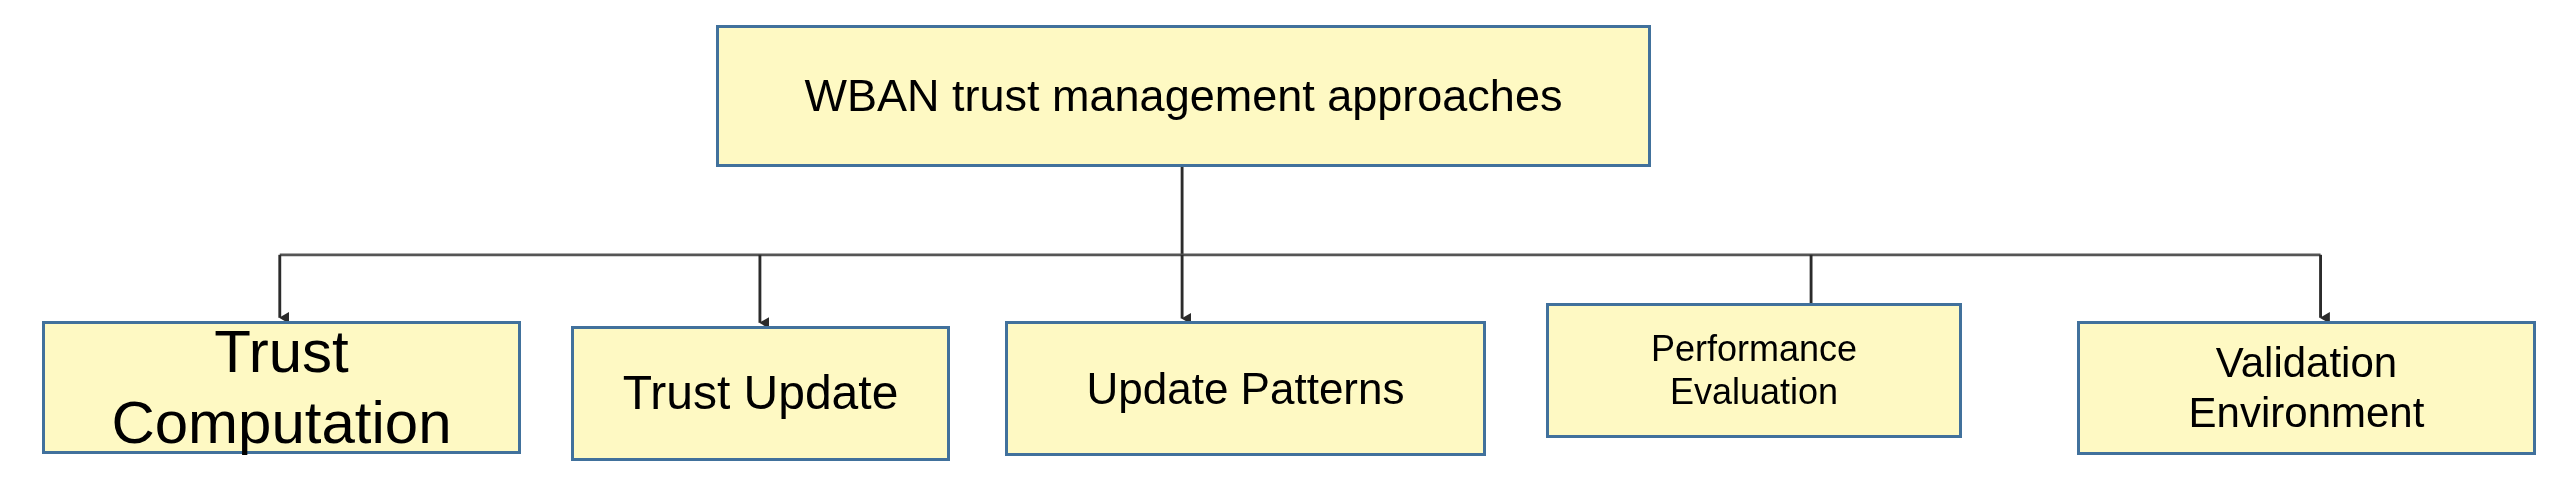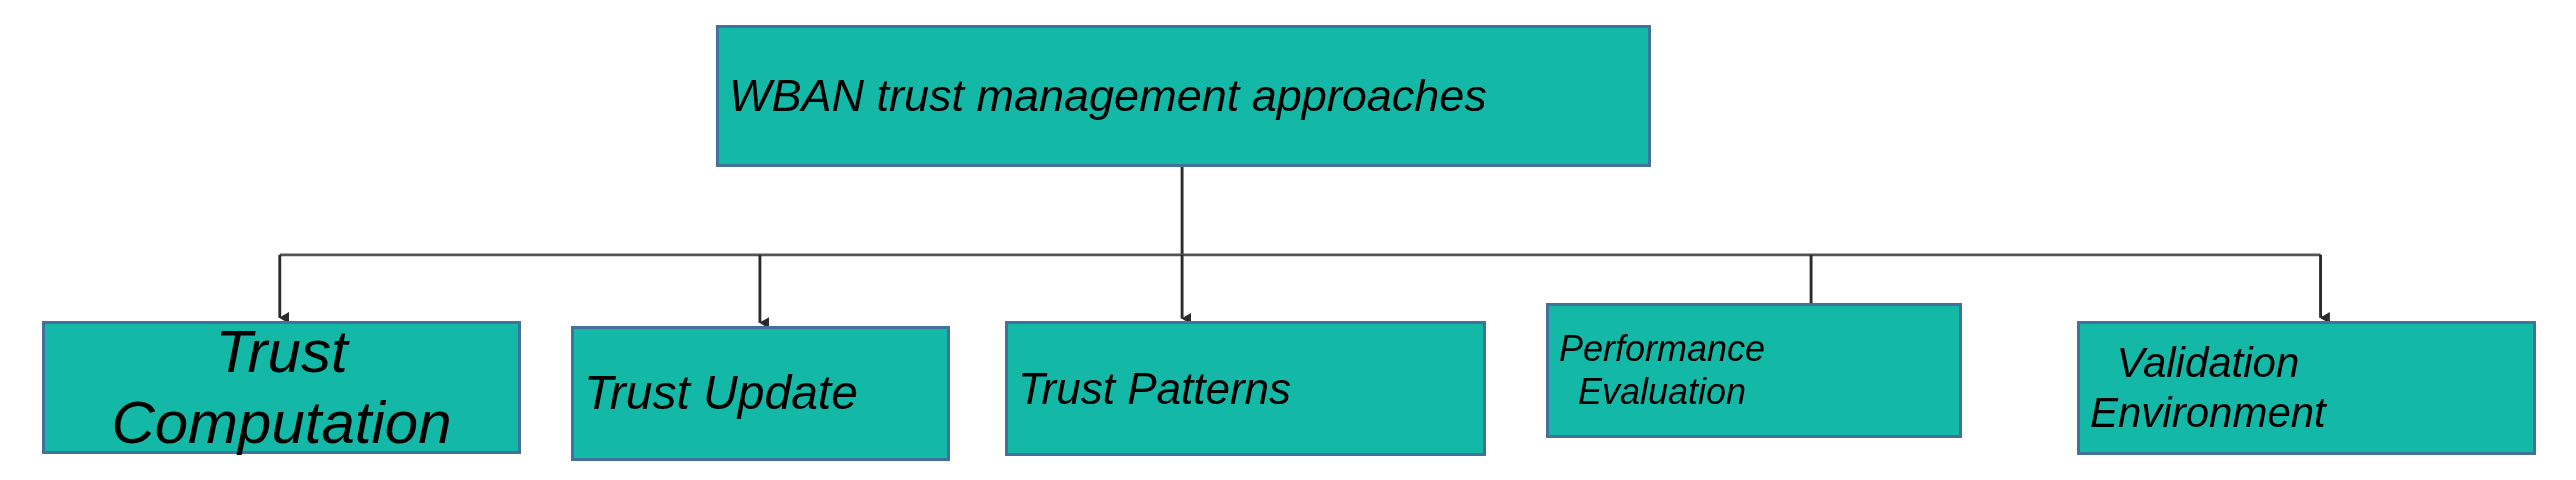--- a/index.html
+++ b/index.html
@@ -22,29 +22,29 @@
     position: absolute;
     left: 0;
     top: 0;
     width: 2576px;
     height: 481px;
     pointer-events: none;
   }
   .node-box {
     position: absolute;
     box-sizing: border-box;
-    background: #14b8a6;
+    background: #fef9c3;
     border: 3.6px solid #41719C;
     display: flex;
     align-items: center;
+    justify-content: center;
     text-align: center;
     color: #000000;
     line-height: 1.18;
     padding: 2.9px 10px;
-    font-style: italic;
   }
   .node-label {
     display: block;
     white-space: pre-line;
   }
   #node-root {
     left: 716px;
     top: 25px;
     width: 935px;
     height: 142px;
@@ -119,21 +119,21 @@
 
   <div class="node-box" id="node-trust-computation">
     <span class="node-label">Trust Computation</span>
   </div>
 
   <div class="node-box" id="node-trust-update">
     <span class="node-label">Trust Update</span>
   </div>
 
   <div class="node-box" id="node-attack-patterns">
-    <span class="node-label">Trust Patterns</span>
+    <span class="node-label">Update Patterns</span>
   </div>
 
   <div class="node-box" id="node-performance-evaluation">
     <span class="node-label">Performance
 Evaluation</span>
   </div>
 
   <div class="node-box" id="node-validation-environment">
     <span class="node-label">Validation
 Environment</span>

